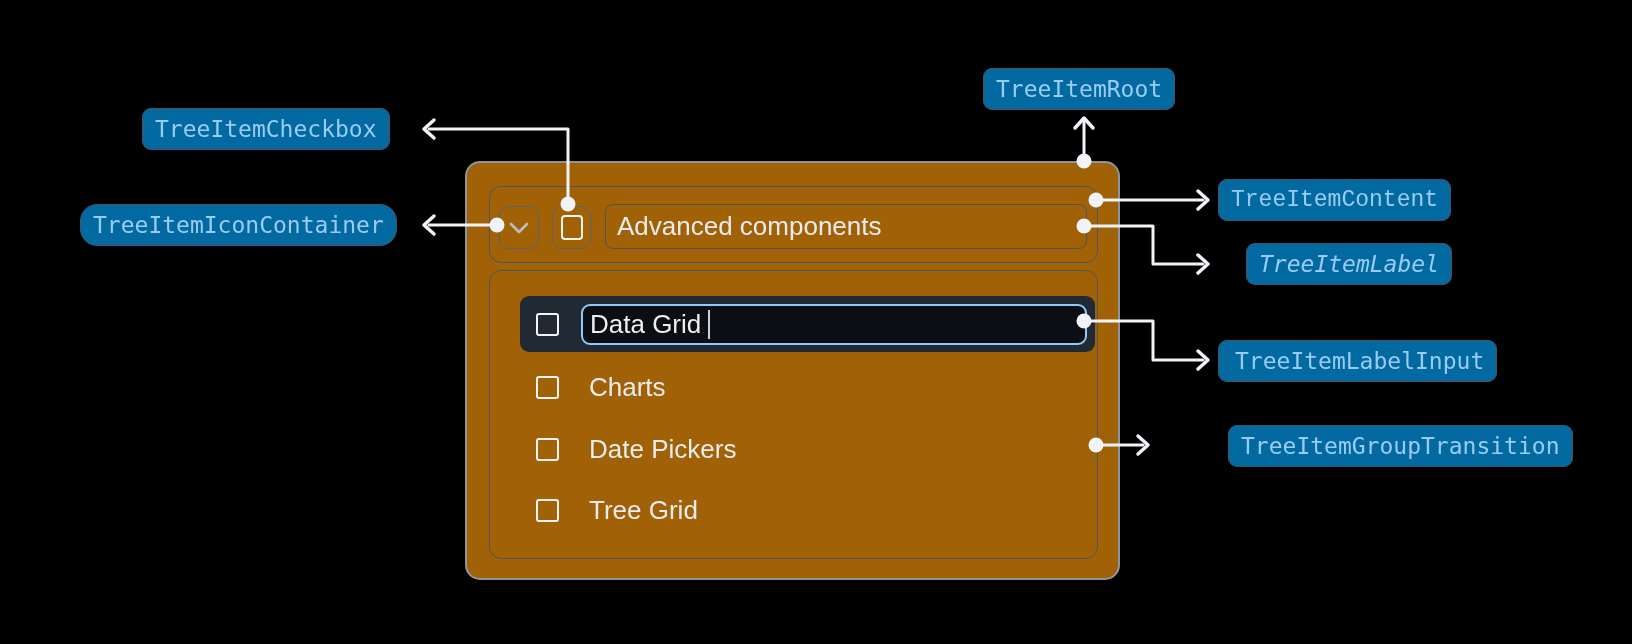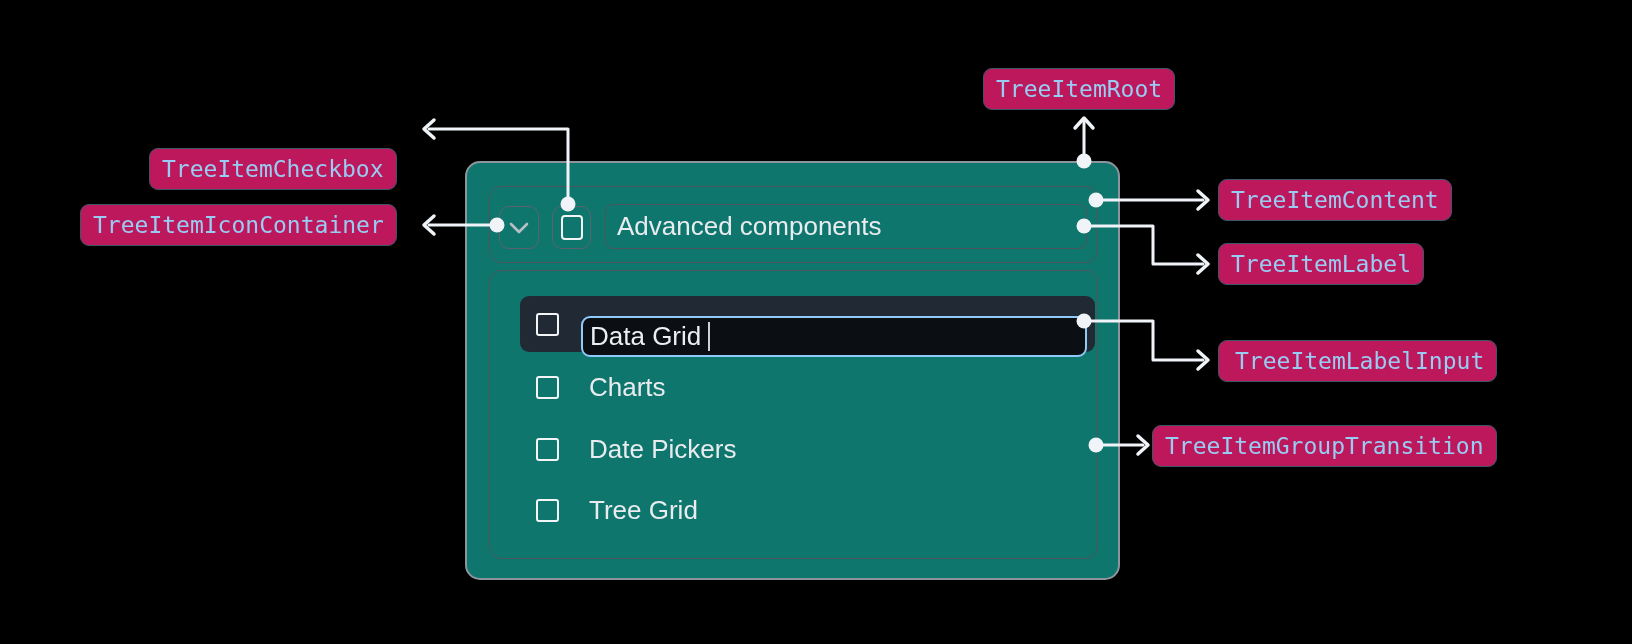--- a/index.html
+++ b/index.html
@@ -16,37 +16,37 @@
     font-family: "Liberation Sans", "DejaVu Sans", sans-serif;
   }
 
   
   .chip {
     position: absolute;
     box-sizing: border-box;
     display: inline-flex;
     align-items: center;
     padding: 6px 12px;
-    background: #be185d;
+    background: #0369a1;
     border: 1.5px solid #3e5668;
     border-radius: 9px;
     color: #99ccf3;
     font-family: "DejaVu Sans Mono", "Liberation Mono", monospace;
     font-size: 23px;
     line-height: 28px;
     white-space: nowrap;
   }
 
   
   .tree-root {
     position: absolute;
     left: 465px; top: 161px;
     width: 655px; height: 419px;
     box-sizing: border-box;
-    background: #0f766e;
+    background: #a16207;
     border: 2px solid #8d949b;
     border-radius: 15px;
   }
   .tree-content {
     position: absolute;
     left: 22px; top: 23px;
     width: 609px; height: 77px;
     box-sizing: border-box;
     border: 1.5px solid #4c555e;
     border-radius: 12px;
@@ -100,21 +100,21 @@
   .row-editing {
     position: absolute;
     left: 30px; top: 25px;
     width: 575px; height: 56px;
     background: #212a34;
     border-radius: 9px;
   }
   .row-editing .checkbox { position: absolute; left: 16px; top: 17px; }
   .input-wrap {
     position: absolute;
-    left: 61px; top: 20px;
+    left: 61px; top: 8px;
     width: 506px; height: 41px;
   }
   .input-wrap input {
     box-sizing: border-box;
     width: 100%; height: 100%;
     background: #0b0e12;
     border: 2px solid #90caf9;
     border-radius: 9px;
     color: #eceef0;
     font-family: "Liberation Sans", "DejaVu Sans", sans-serif;
@@ -196,36 +196,36 @@
         <span class="checkbox small"></span>
         <span class="row-label">Tree Grid</span>
       </div>
 
     </div>
   </div>
 
   <div class="chip" style="left:983px; top:68px;">
     <span>TreeItemRoot</span>
   </div>
-  <div class="chip" style="left:149px; top:108px;margin-top:40px;">
+  <div class="chip" style="left:142px; top:108px;">
     <span>TreeItemCheckbox</span>
   </div>
-  <div class="chip" style="left:80px;  top:204px;">
+  <div class="chip" style="left:80px;  top:204px;border-radius:17px;">
     <span>TreeItemIconContainer</span>
   </div>
-  <div class="chip" style="left:1218px; top:179px;">
+  <div class="chip" style="left:1218px; top:179px;font-family:Liberation Mono, monospace;">
     <span>TreeItemContent</span>
   </div>
-  <div class="chip" style="left:1218px; top:243px;">
+  <div class="chip" style="left:1246px; top:243px;font-style:italic;">
     <span>TreeItemLabel</span>
   </div>
   <div class="chip" style="left:1218px; top:340px;padding-left:16px;">
     <span>TreeItemLabelInput</span>
   </div>
-  <div class="chip" style="left:1152px; top:425px;">
+  <div class="chip" style="left:1228px; top:425px;">
     <span>TreeItemGroupTransition</span>
   </div>
 
   <svg class="overlay" width="1632" height="644" viewBox="0 0 1632 644">
     <g stroke="#f0f4f8" stroke-width="3" fill="none" stroke-linecap="round" stroke-linejoin="round">
 
       <path d="M1084,122 V161"></path>
       <path stroke-width="3.5" d="M1075,128 L1084,118 L1093,128"></path>
 
       <path d="M429,129 H568 V203"></path>

